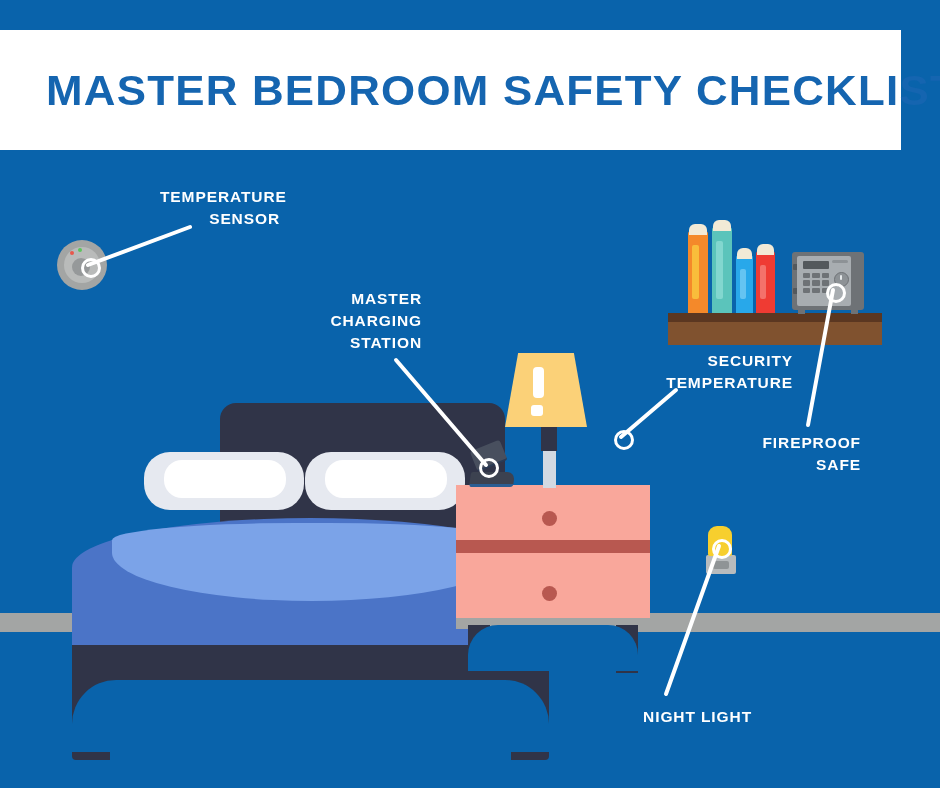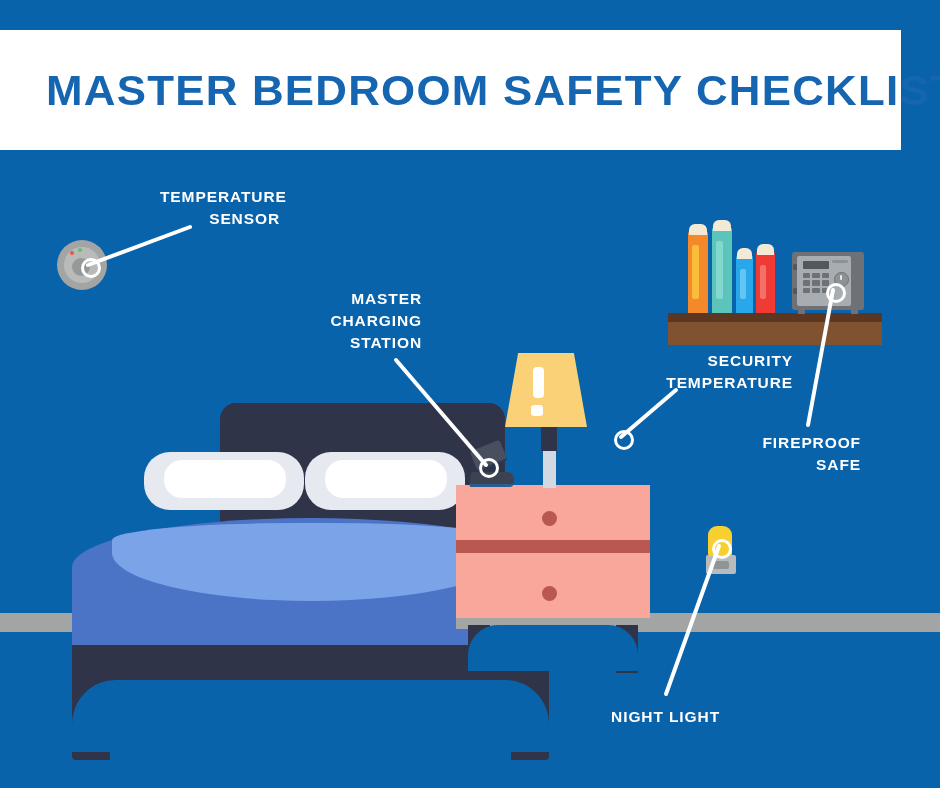--- a/index.html
+++ b/index.html
@@ -510,20 +510,20 @@
   <div id="callout-holder">
       <div class="callout" style="left: 160px; top: 186px; width: 120px;">TEMPERATURE
 SENSOR</div>
       <div class="callout" style="left: 298px; top: 288px; width: 124px;">MASTER
 CHARGING
 STATION</div>
       <div class="callout" style="left: 645px; top: 350px; width: 148px;">SECURITY
 TEMPERATURE</div>
       <div class="callout" style="left: 745px; top: 432px; width: 116px;">FIREPROOF
 SAFE</div>
-      <div class="callout" style="left: 584px; top: 706px; width: 136px;">NIGHT LIGHT</div>
+      <div class="callout" style="left: 616px; top: 706px; width: 136px;">NIGHT LIGHT</div>
     </div>
 
   <div class="title-banner">
     <div class="title-text">MASTER BEDROOM SAFETY CHECKLIST</div>
   </div>
 
 </div>
 
 </body></html>

